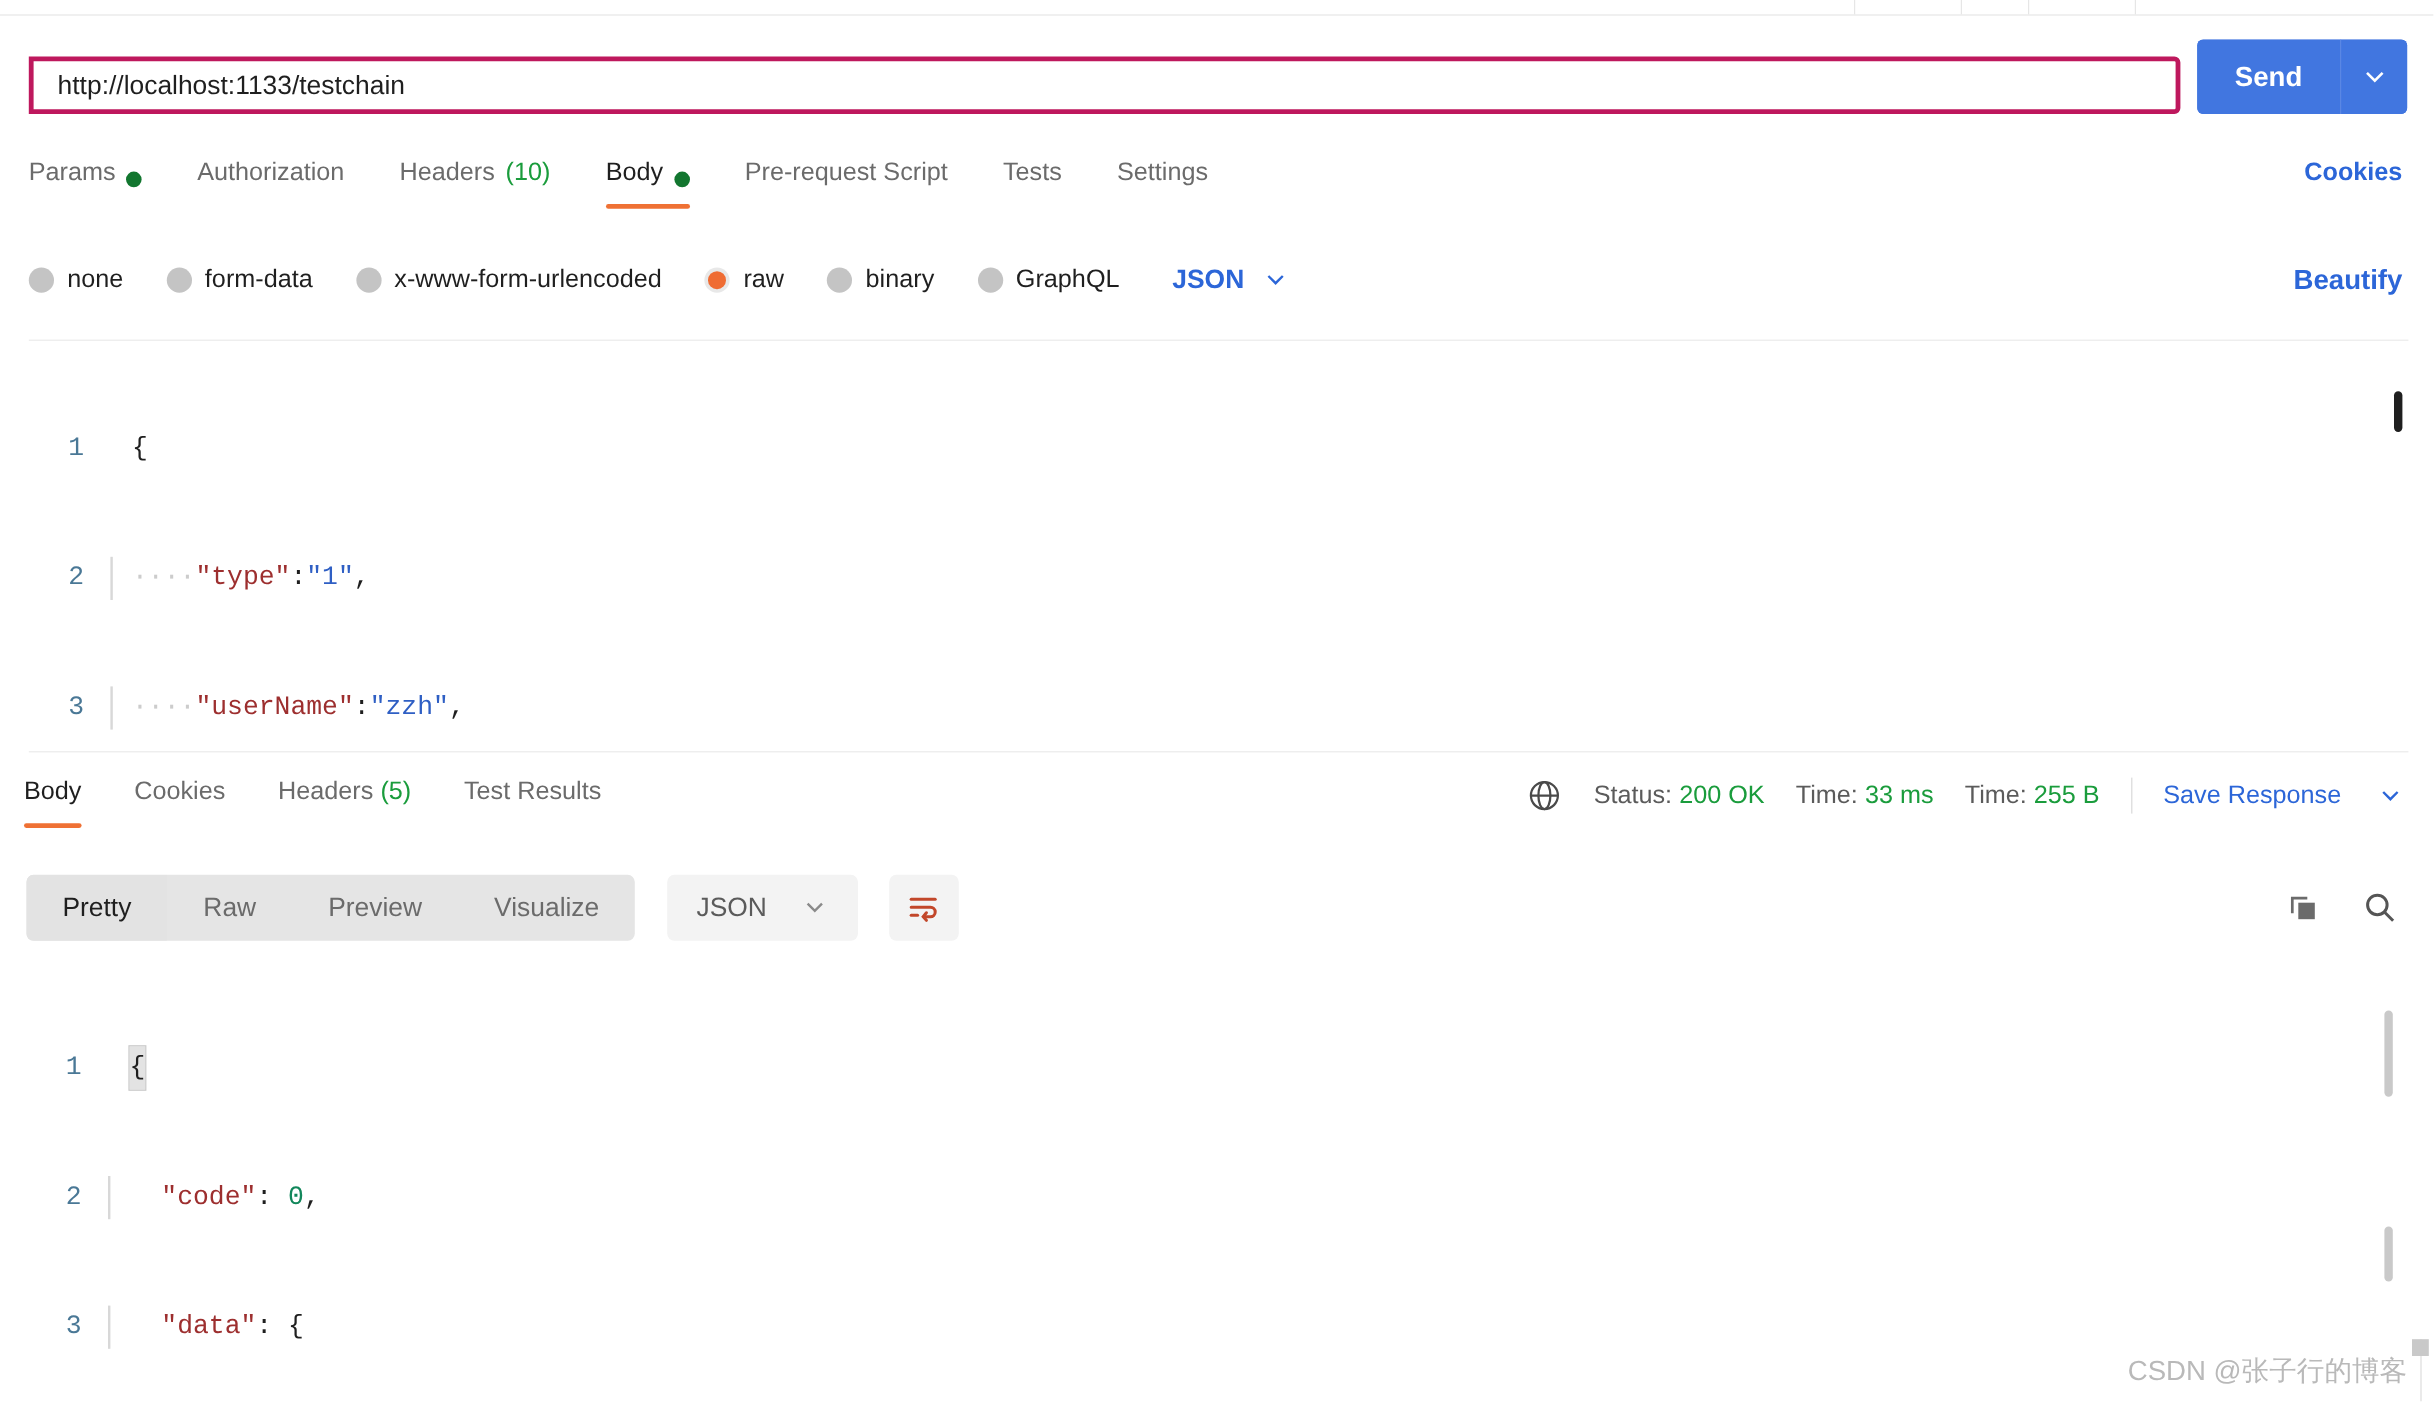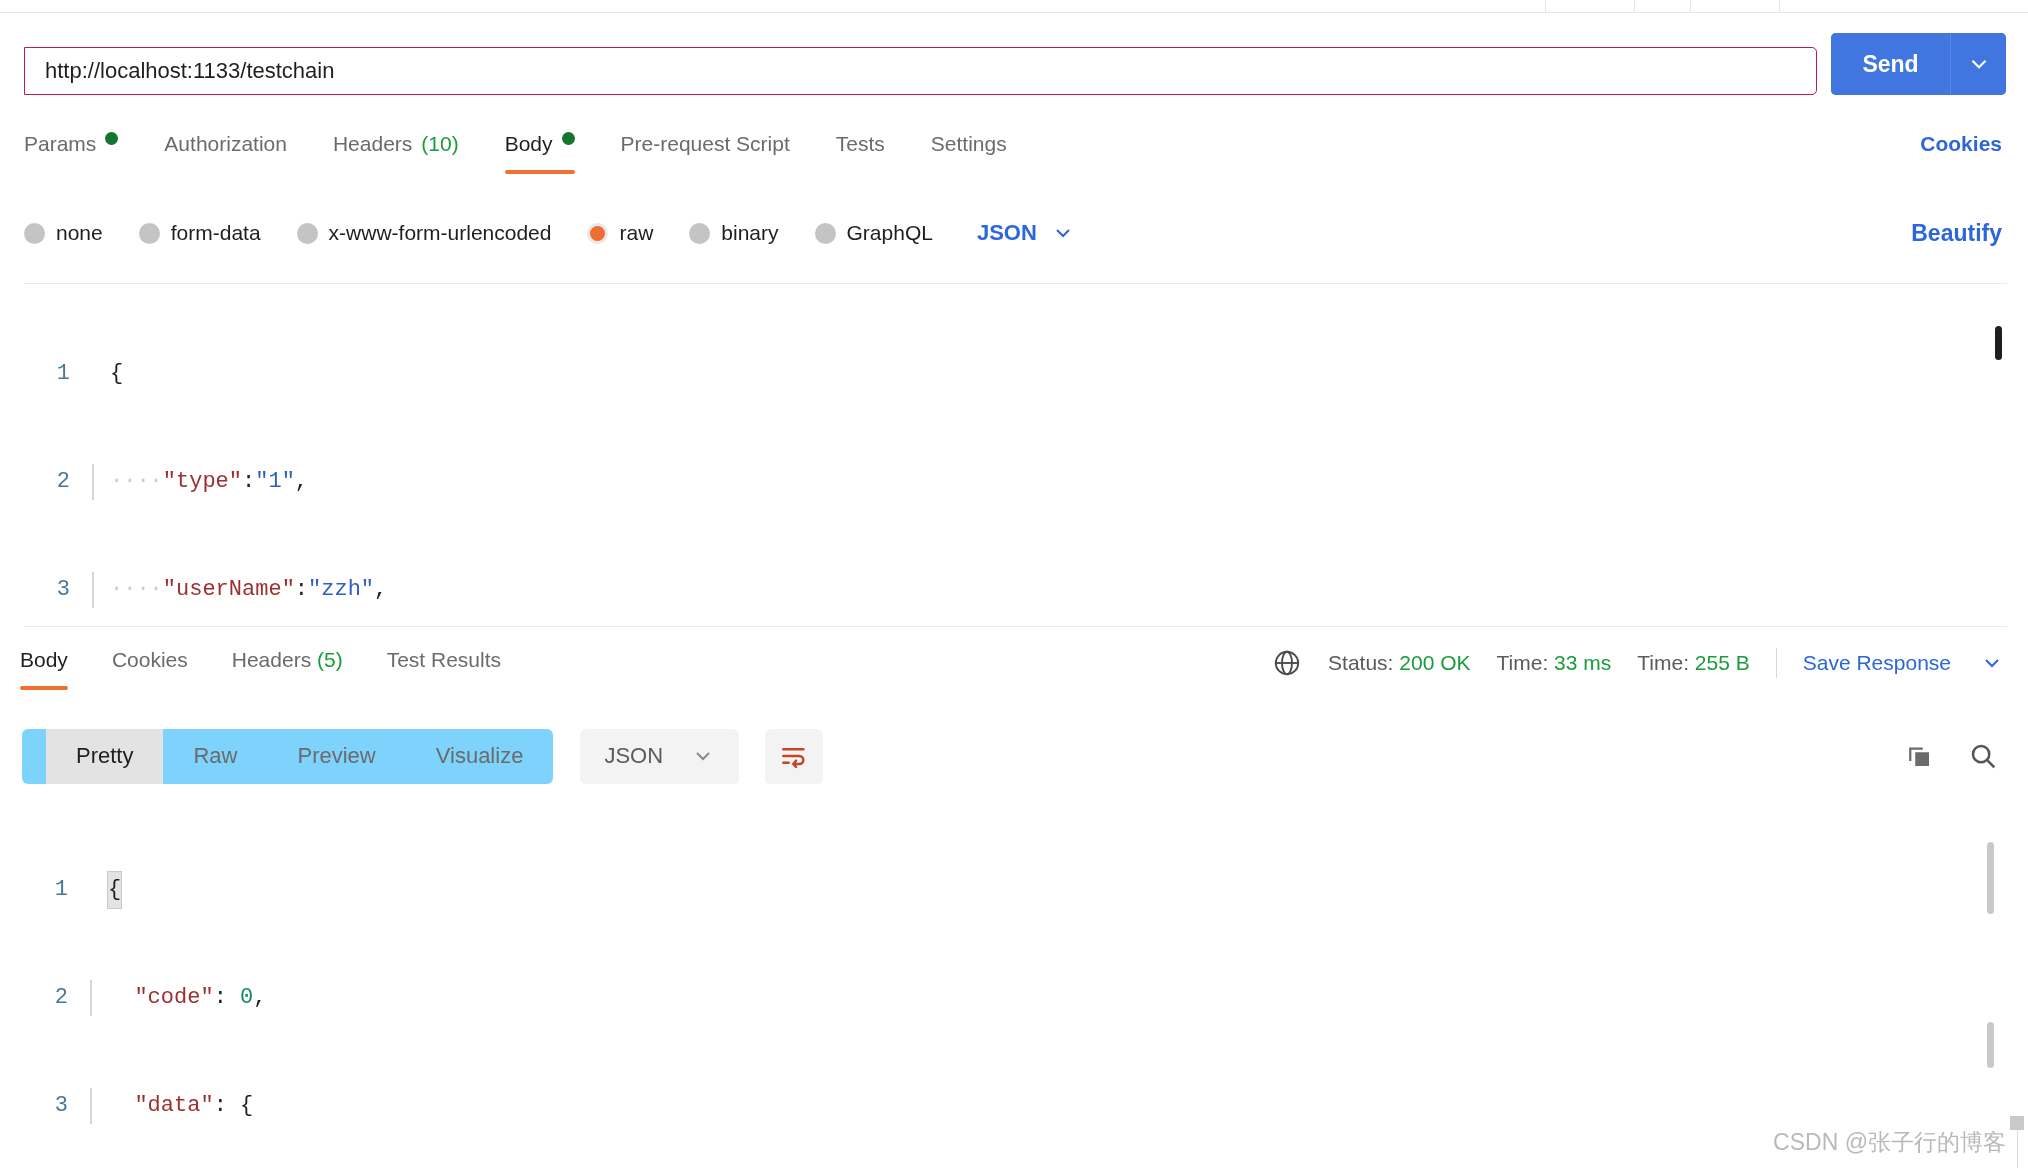--- a/index.html
+++ b/index.html
@@ -56,21 +56,21 @@
     display: flex;
     align-items: center;
     justify-content: space-between;
     padding: 0 20px 0 26px;
     box-sizing: border-box;
     font-size: 22px;
     color: #1f1f1f;
   }
   .url-input-wrap {
     flex: 1;
-    border: 1px solid #be185d;
+    border: 4px solid #be185d;
     border-radius: 0 5px 5px 0;
     background: #ffffff;
     display: flex;
     align-items: center;
     padding-left: 20px;
     box-sizing: border-box;
     margin-top: 14px;
   }
   .url-input-wrap .url-text {
     font-size: 22px;
@@ -110,21 +110,21 @@
     top: 132px;
     left: 24px;
     width: 1982px;
     height: 54px;
     display: flex;
     align-items: flex-start;
   }
   .req-tab {
     position: relative;
     display: flex;
-    align-items: flex-start;
+    align-items: flex-end;
     gap: 9px;
     font-size: 21px;
     color: #6b6b6b;
     padding-bottom: 18px;
     margin-right: 46px;
     white-space: nowrap;
   }
   .req-tab.active { color: #1f1f1f; }
   .req-tab.active::after {
     content: "";
@@ -322,25 +322,24 @@
     position: absolute;
     top: 725px;
     left: 22px;
     width: 1986px;
     height: 62px;
     display: flex;
     align-items: center;
   }
   .seg {
     display: flex;
-    background: #7dd3fc;
+    background: #e5e5e5;
     border-radius: 6px;
     overflow: hidden;
     height: 55px;
-    padding-left: 24px;
   }
   .seg-item {
     display: flex;
     align-items: center;
     padding: 0 30px;
     font-size: 22px;
     color: #6b6b6b;
   }
   .seg-item.active {
     background: #e3e3e3;

